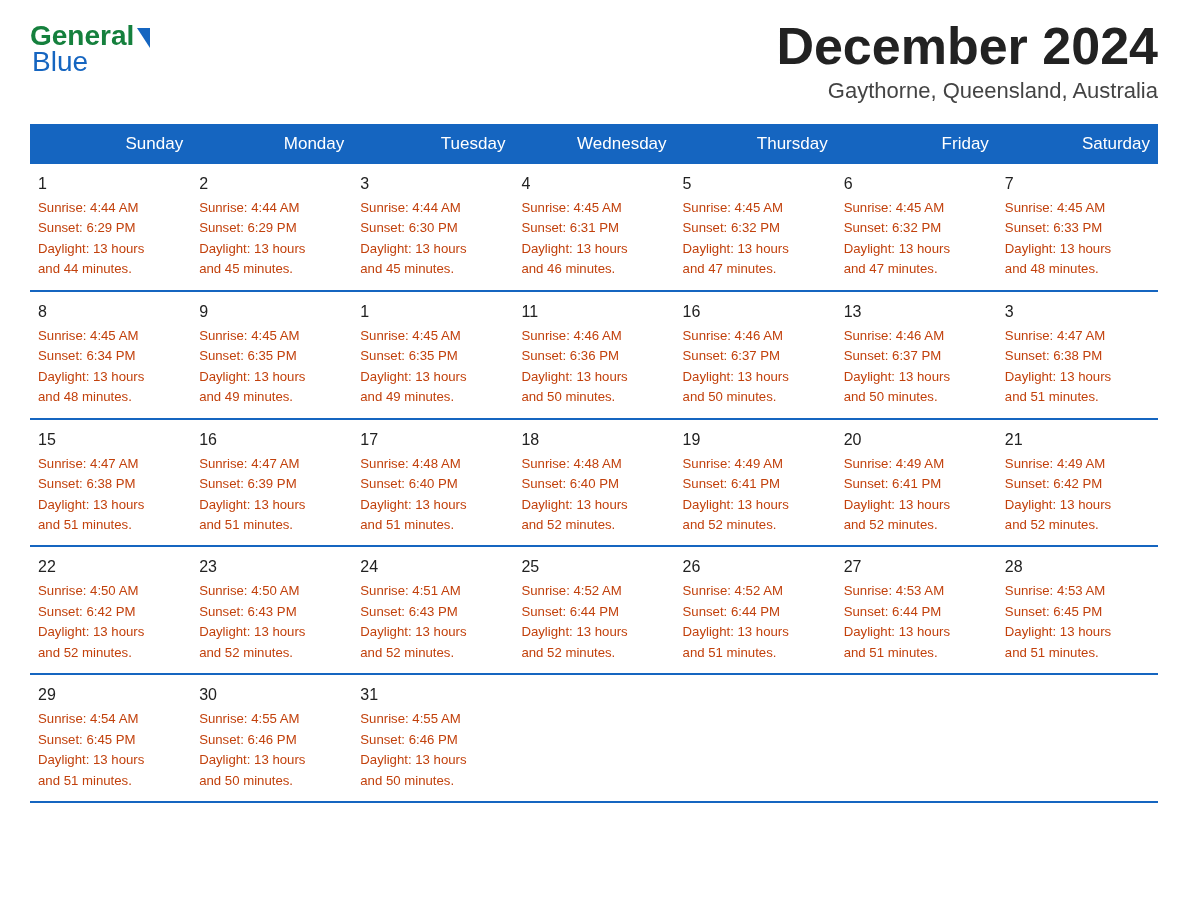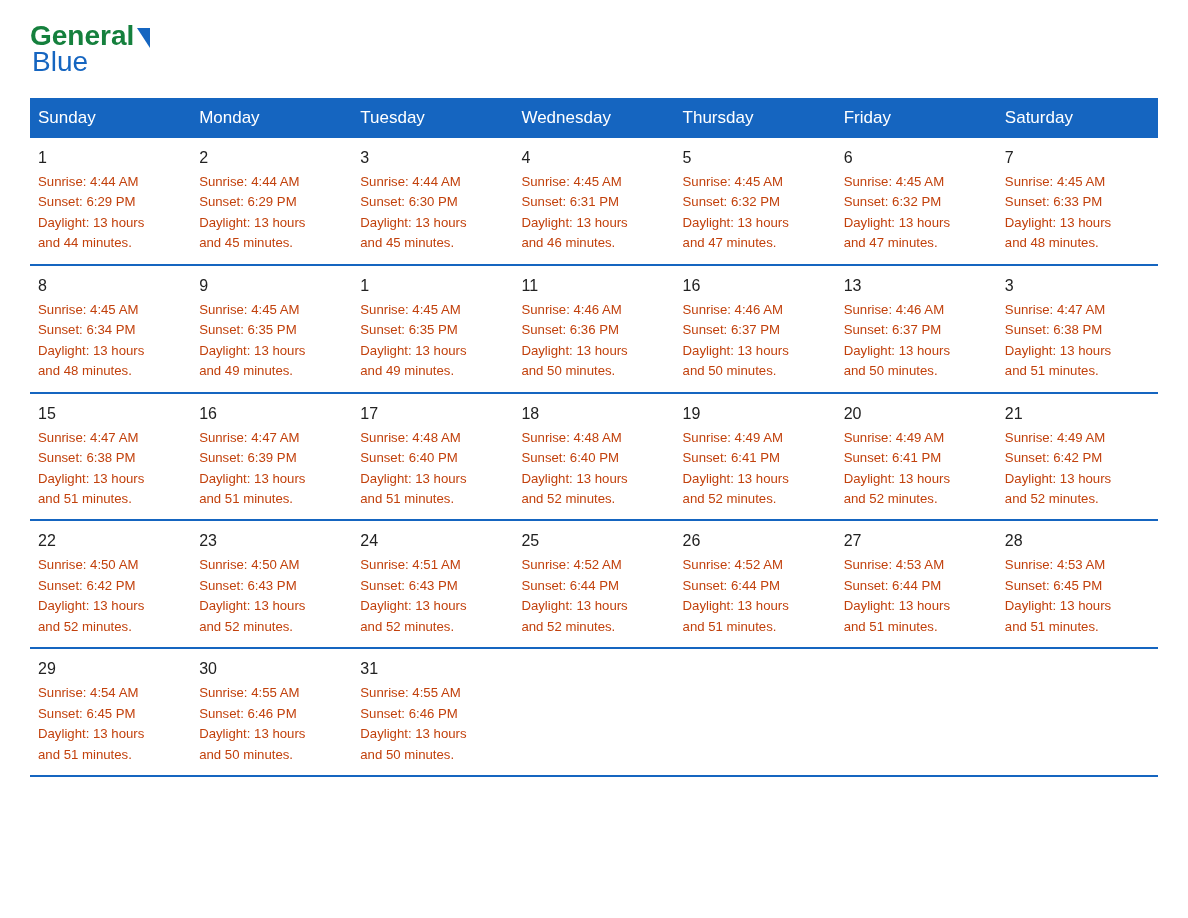--- a/index.html
+++ b/index.html
@@ -66,21 +66,21 @@
       width: 100%;
       border-collapse: collapse;
       table-layout: fixed;
     }
     thead tr {
       background-color: #1565c0;
       color: white;
     }
     thead th {
       padding: 10px 8px;
-      text-align: left;
+      text-align: right;
       font-size: 17px;
       font-weight: normal;
     }
     tbody tr {
       border-bottom: 2px solid #1565c0;
     }
     tbody td {
       padding: 8px 8px 10px 8px;
       vertical-align: top;
       font-size: 13.5px;
@@ -102,20 +102,24 @@
 </head>
 <body>
 
 <div class="header">
   <div class="logo-wrapper">
     <div class="logo-row1">
       <span class="logo-black">General</span>
       <span class="logo-triangle"></span>
     </div>
     <div class="logo-row2">Blue</div>
+  </div>
+  <div class="title-block">
+    <div class="month-title">December 2024</div>
+    <div class="location-title">Gaythorne, Queensland, Australia</div>
   </div>
 </div>
 
 <table>
   <thead>
     <tr>
       <th>Sunday</th>
       <th>Monday</th>
       <th>Tuesday</th>
       <th>Wednesday</th>

